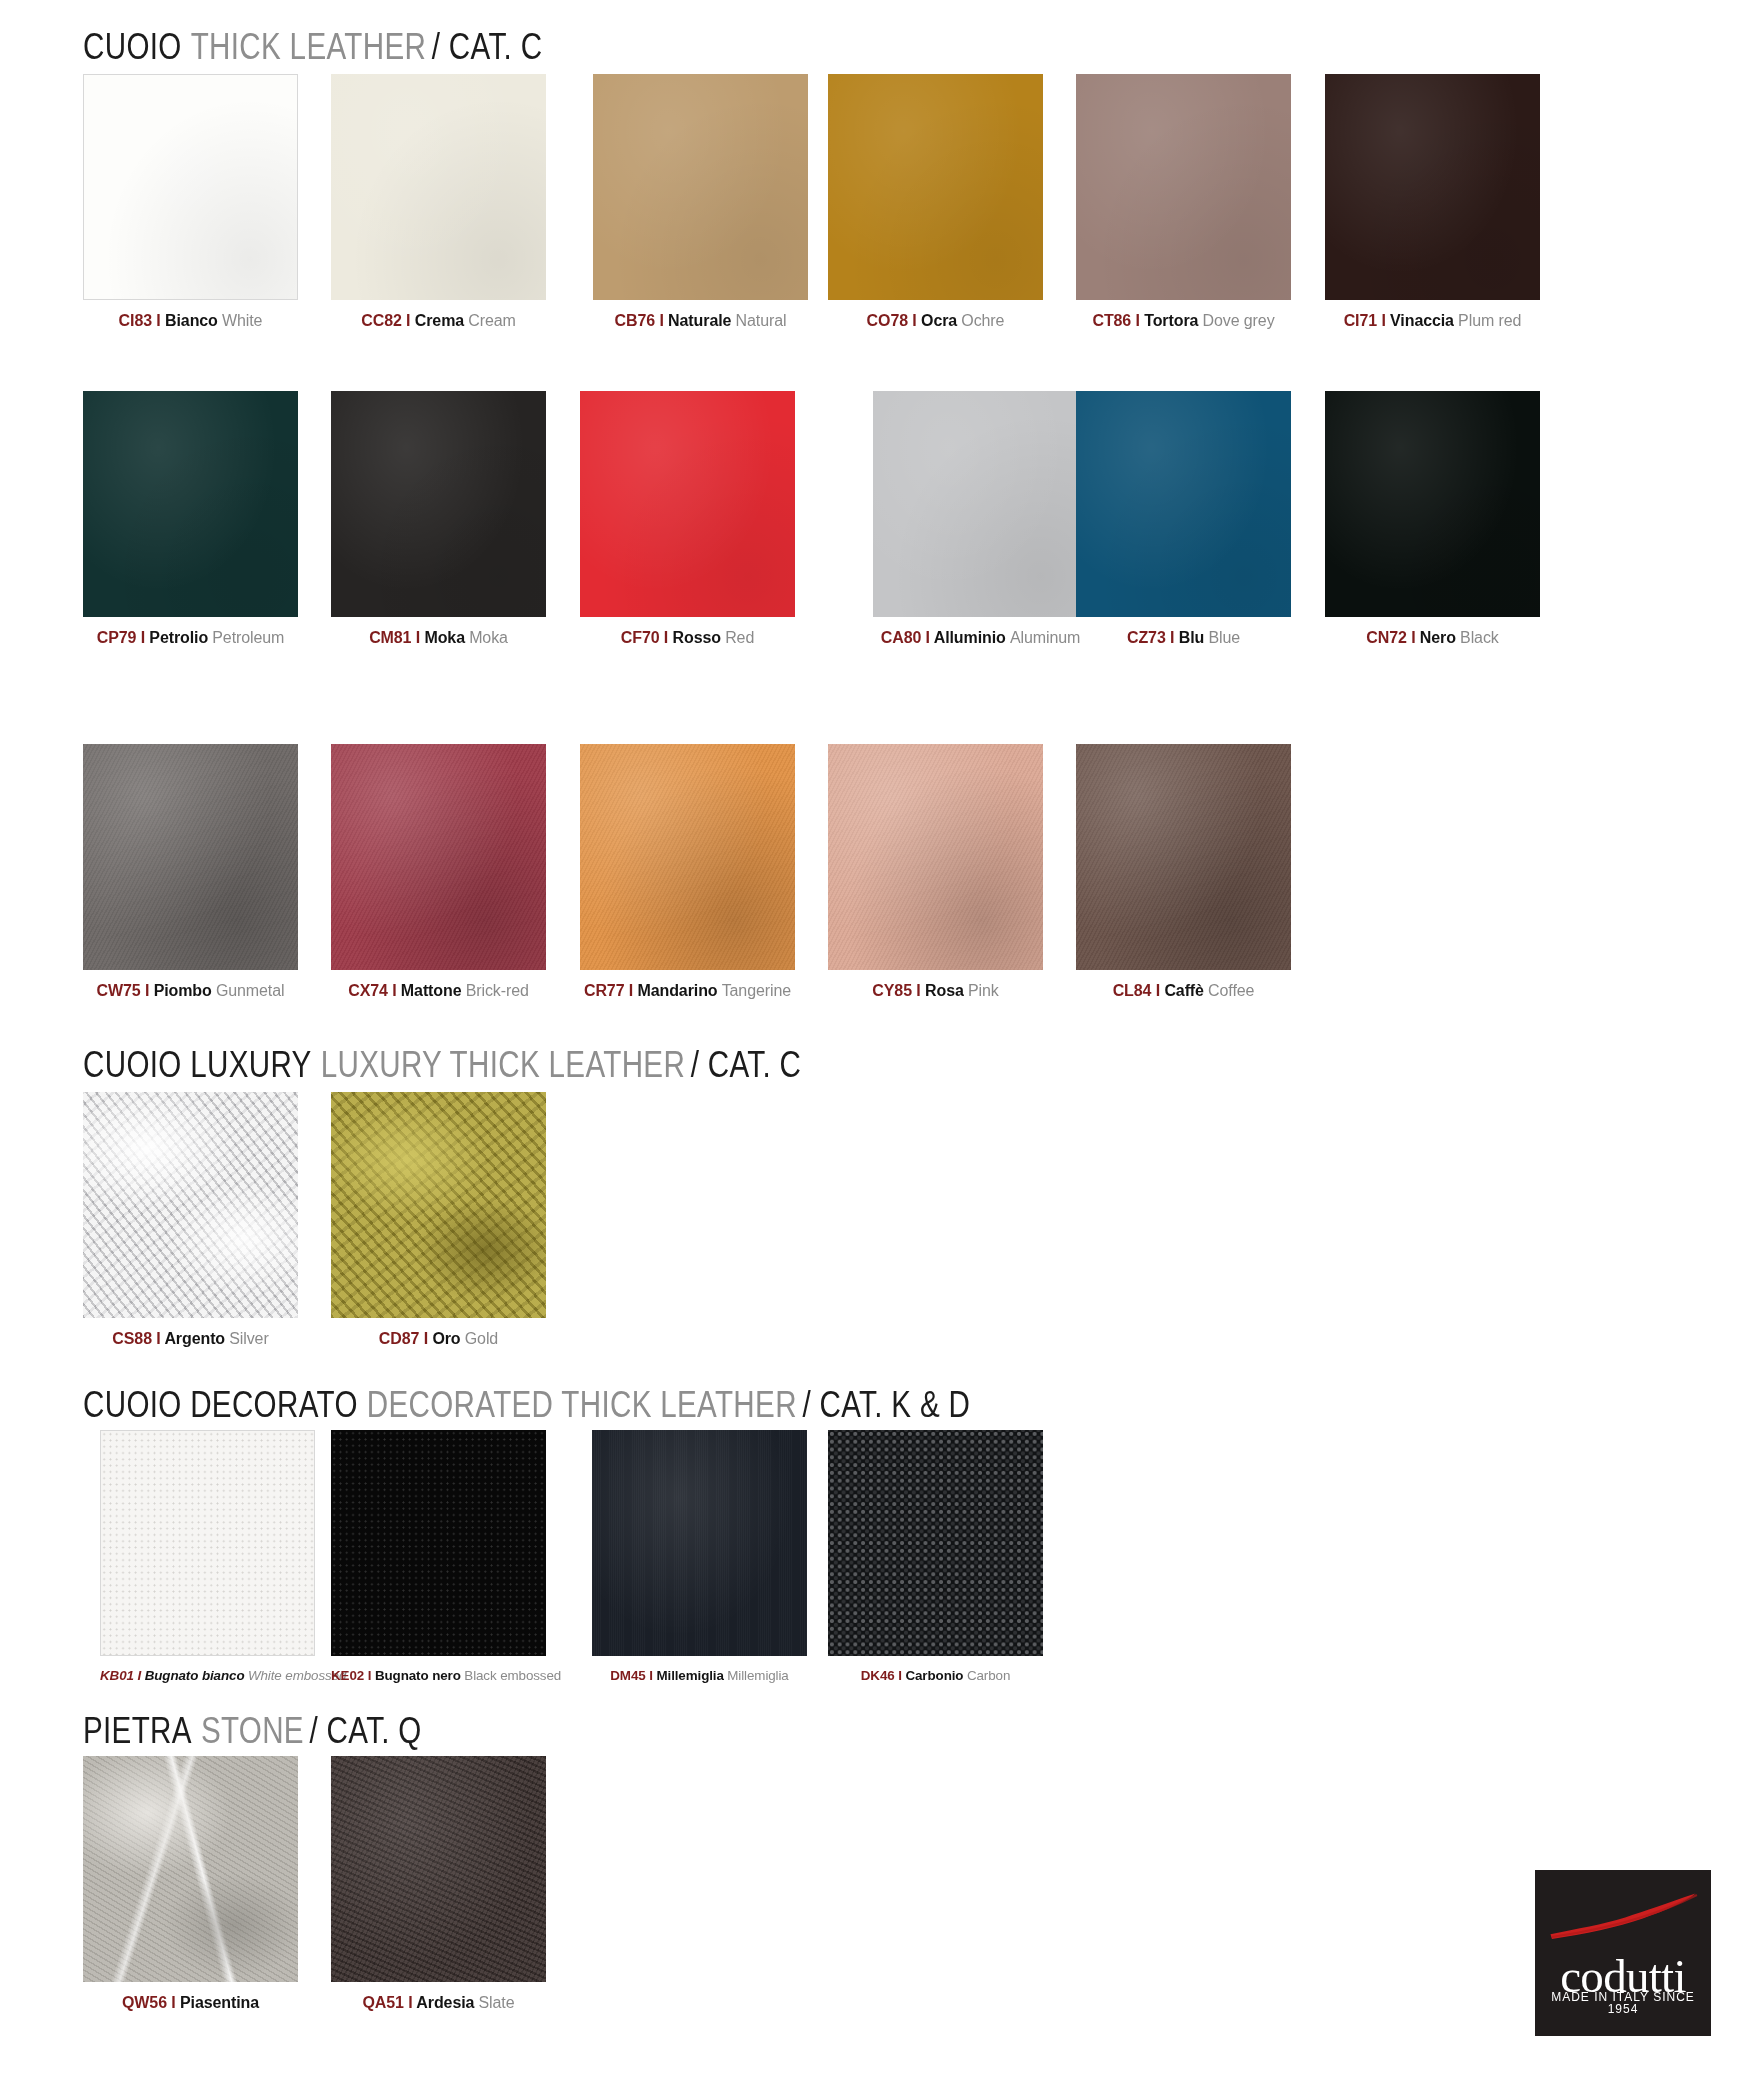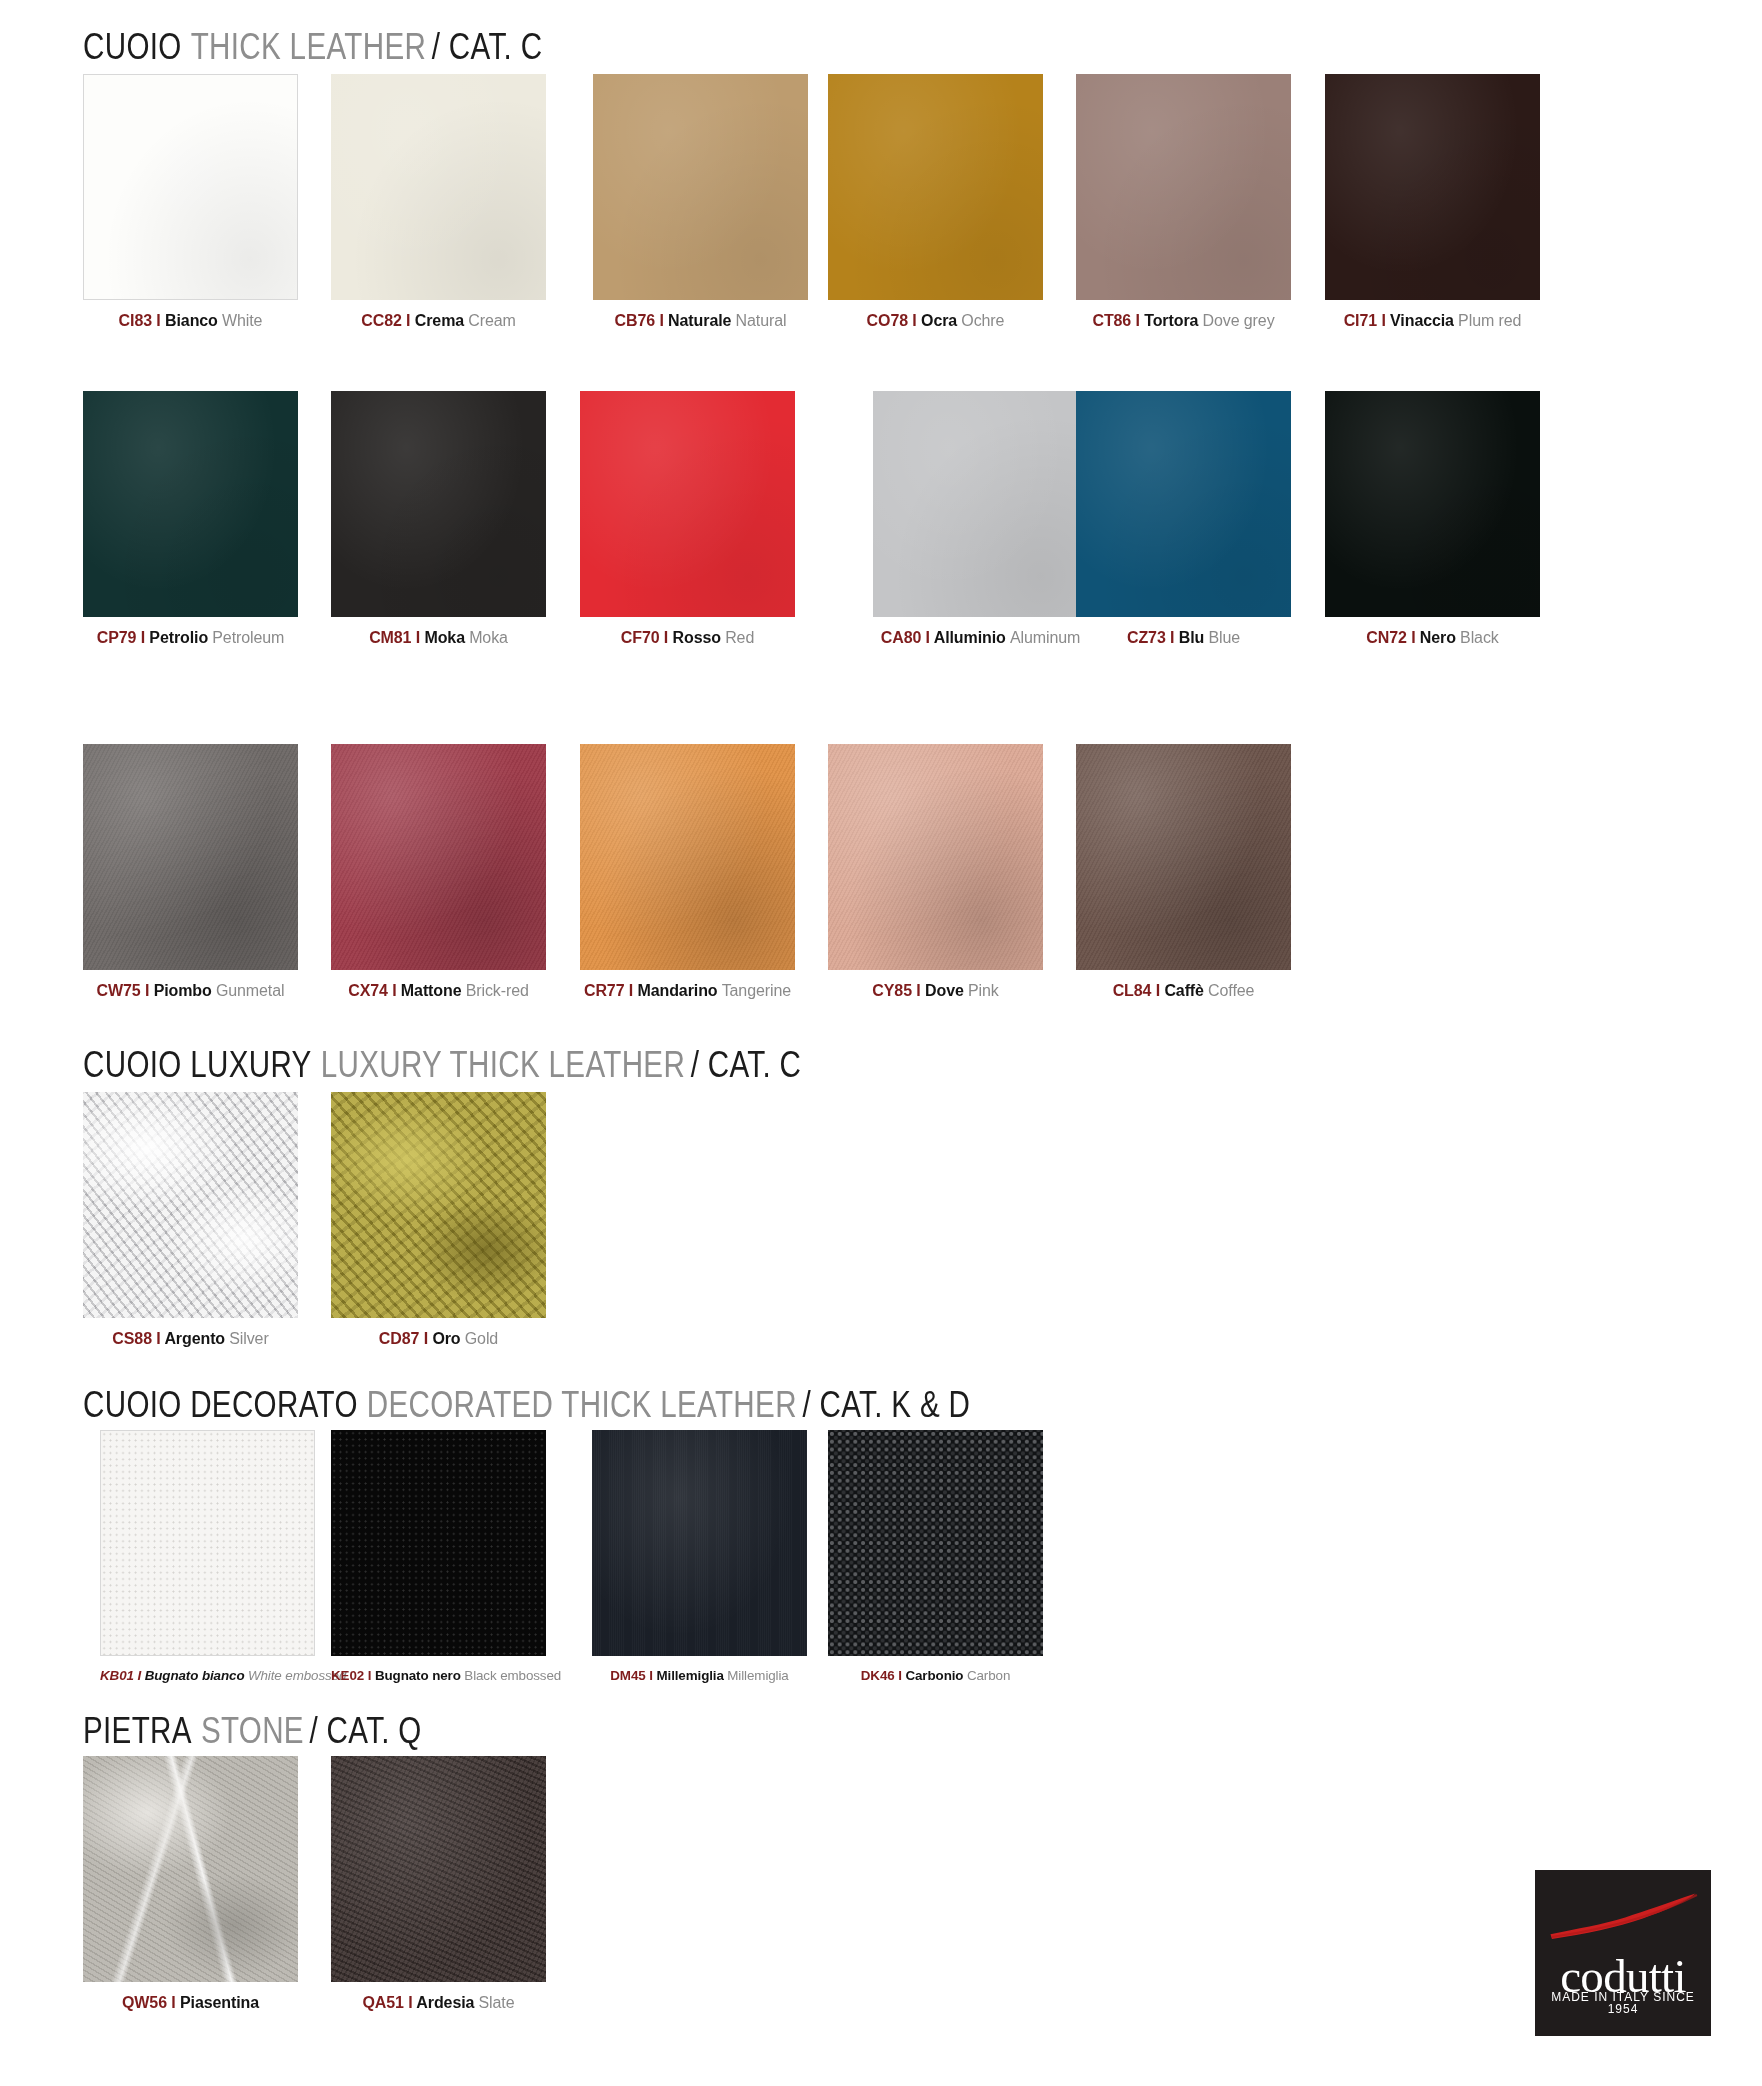--- a/index.html
+++ b/index.html
@@ -237,21 +237,21 @@
       <div class="swatch" style="left: 580px; top: 744px;">
         <div class="chip" style="width: 215px; height: 226px; background: rgb(225, 146, 71);">
           <div class="sheen" style="background-image:radial-gradient(ellipse at 28% 22%, rgba(255,255,255,.17), rgba(255,255,255,0) 58%),radial-gradient(ellipse at 72% 78%, rgba(0,0,0,.18), rgba(0,0,0,0) 62%),repeating-linear-gradient(118deg, rgba(0,0,0,.045) 0 1.4px, rgba(255,255,255,.035) 1.4px 3.5px);"></div>
         </div>
         <div class="caption" style="width: 215px;"><span class="code">CR77 I </span><span class="it">Mandarino</span><span class="en">Tangerine</span></div>
       </div>
       <div class="swatch" style="left: 828px; top: 744px;">
         <div class="chip" style="width: 215px; height: 226px; background: rgb(220, 169, 150);">
           <div class="sheen" style="background-image:radial-gradient(ellipse at 28% 22%, rgba(255,255,255,.17), rgba(255,255,255,0) 58%),radial-gradient(ellipse at 72% 78%, rgba(0,0,0,.18), rgba(0,0,0,0) 62%),repeating-linear-gradient(118deg, rgba(0,0,0,.045) 0 1.4px, rgba(255,255,255,.035) 1.4px 3.5px);"></div>
         </div>
-        <div class="caption" style="width: 215px;"><span class="code">CY85 I </span><span class="it">Dove</span><span class="en">Pink</span></div>
+        <div class="caption" style="width: 215px;"><span class="code">CY85 I </span><span class="it">Rosa</span><span class="en">Pink</span></div>
       </div>
       <div class="swatch" style="left: 1076px; top: 744px;">
         <div class="chip" style="width: 215px; height: 226px; background: rgb(107, 83, 74);">
           <div class="sheen" style="background-image:radial-gradient(ellipse at 28% 22%, rgba(255,255,255,.17), rgba(255,255,255,0) 58%),radial-gradient(ellipse at 72% 78%, rgba(0,0,0,.18), rgba(0,0,0,0) 62%),repeating-linear-gradient(118deg, rgba(0,0,0,.045) 0 1.4px, rgba(255,255,255,.035) 1.4px 3.5px);"></div>
         </div>
         <div class="caption" style="width: 215px;"><span class="code">CL84 I </span><span class="it">Caffè</span><span class="en">Coffee</span></div>
       </div>
       <div class="section-head" style="top: 1046px;"><span class="italian">CUOIO LUXURY</span><span class="english">LUXURY THICK LEATHER</span><span class="cat">/ CAT. C</span></div>
       <div class="swatch" style="left: 83px; top: 1092px;">
         <div class="chip" style="width: 215px; height: 226px; background: rgb(220, 220, 220);">

